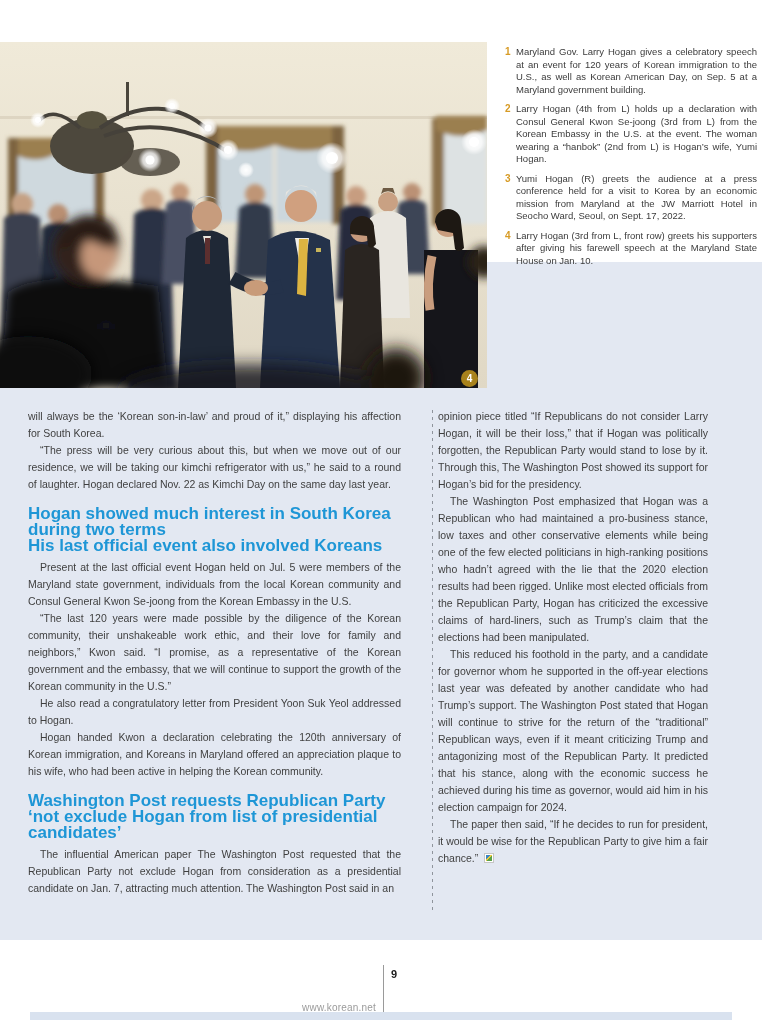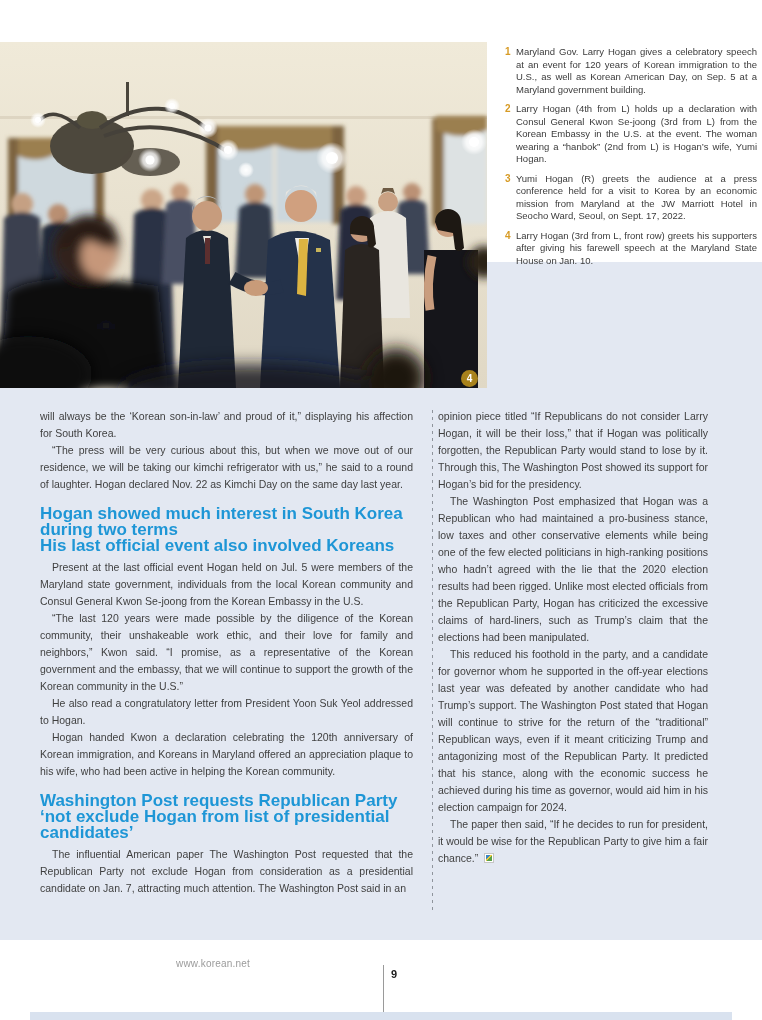--- a/index.html
+++ b/index.html
@@ -31,39 +31,39 @@
   }
 
   
   .captions{position:absolute;left:505px;top:46px;width:252px;}
   .cap{display:flex;margin-bottom:7px;}
   .cap-num{flex:0 0 11px;color:var(--caption-gold);font-weight:bold;font-size:10px;line-height:12.5px;}
   .cap-text{flex:1;font-size:9.5px;line-height:12.5px;color:#3b3b3b;text-align:justify;}
 
   
   .col{position:absolute;top:408px;color:var(--body-text);}
-  .col-left{left:40px;width:373px;}
+  .col-left{left:28px;width:373px;}
   .col-right{left:438px;width:270px;}
   .col p{margin:0;font-size:10.5px;line-height:17px;text-align:justify;}
   .col p.ind{text-indent:12px;}
   .col h3{margin:13px 0 5px 0;font-size:17px;line-height:16px;color:var(--heading-blue);font-weight:bold;}
   .divider{
     position:absolute;left:432px;top:410px;width:1px;height:500px;
     background:repeating-linear-gradient(to bottom,#8f949c 0 3px,transparent 3px 7px);
   }
 
   .endmark{
     display:inline-block;width:8px;height:8px;margin-left:3px;vertical-align:-1px;
     border:1px solid #c6c6c6;background:
       linear-gradient(135deg,#3b86c4 0 38%,#e8c93f 38% 58%,#59a04a 58% 100%);
     background-color:#fff;background-size:6px 6px;background-position:center;background-repeat:no-repeat;
   }
 
   
-  .footer-site{position:absolute;left:176px;top:958px;width:200px;text-align:left;font-size:10px;color:#9b9b9b;letter-spacing:.2px;}
+  .footer-site{position:absolute;left:176px;top:1002px;width:200px;text-align:right;font-size:10px;color:#9b9b9b;letter-spacing:.2px;}
   .footer-rule{position:absolute;left:383px;top:965px;width:1px;height:48px;background:#9a9a9a;}
   .footer-page{position:absolute;left:391px;top:968px;font-size:11px;font-weight:bold;color:#1a1a1a;}
 </style>
 </head>
 <body>
 
 <div class="page">
 
   <div class="band"></div>
 

